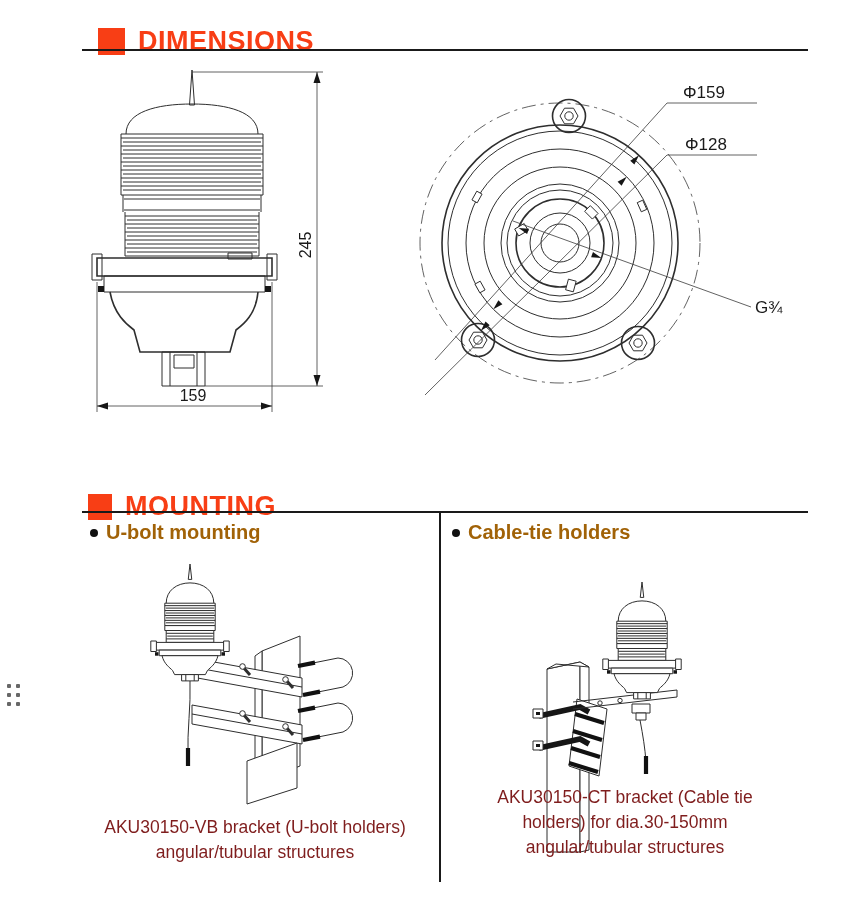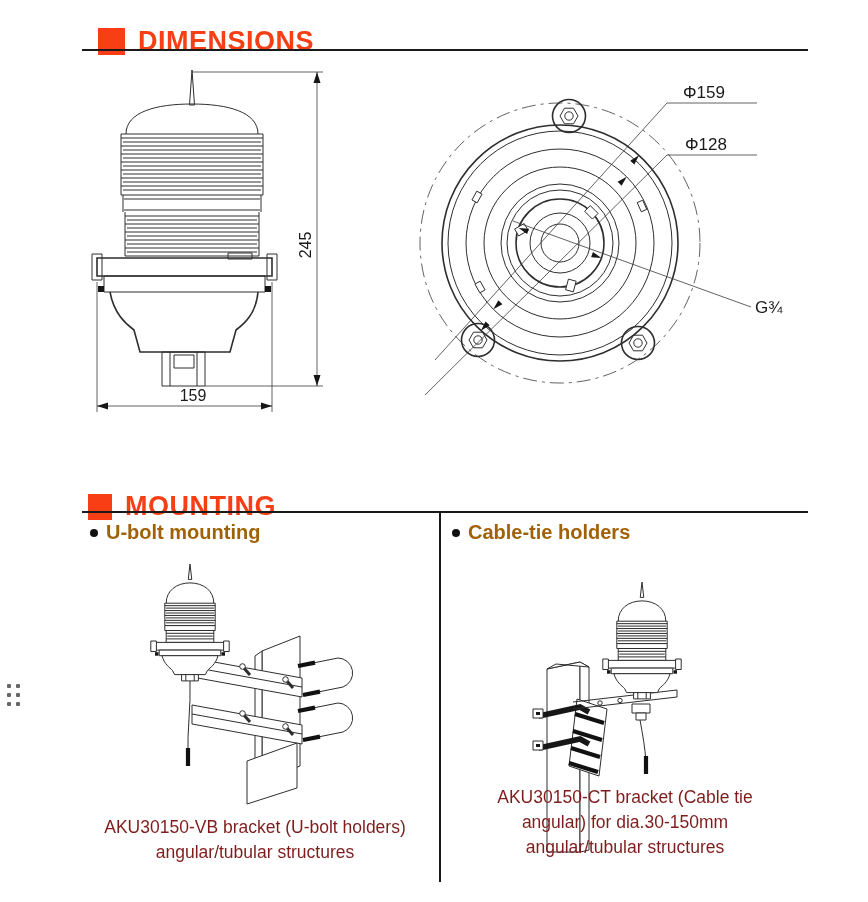--- a/index.html
+++ b/index.html
@@ -301,21 +301,21 @@
     <path class="ln" d="M190 164 C193 180 195 192 196 206"></path>
     <line class="thick" x1="196" y1="200" x2="196" y2="218"></line>
   </svg>
 
   <div class="caption" style="left:85px;top:815px;">
     <div>AKU30150-VB bracket (U-bolt holders)</div>
     <div>angular/tubular structures</div>
   </div>
   <div class="caption" style="left:455px;top:785px;">
     <div>AKU30150-CT bracket (Cable tie</div>
-    <div>angular) for dia.30-150mm</div>
+    <div>holders) for dia.30-150mm</div>
     <div>angular/tubular structures</div>
   </div>
 
   <div class="drag-dots">
     <i></i>
       <i></i>
       <i></i>
       <i></i>
       <i></i>
       <i></i>

